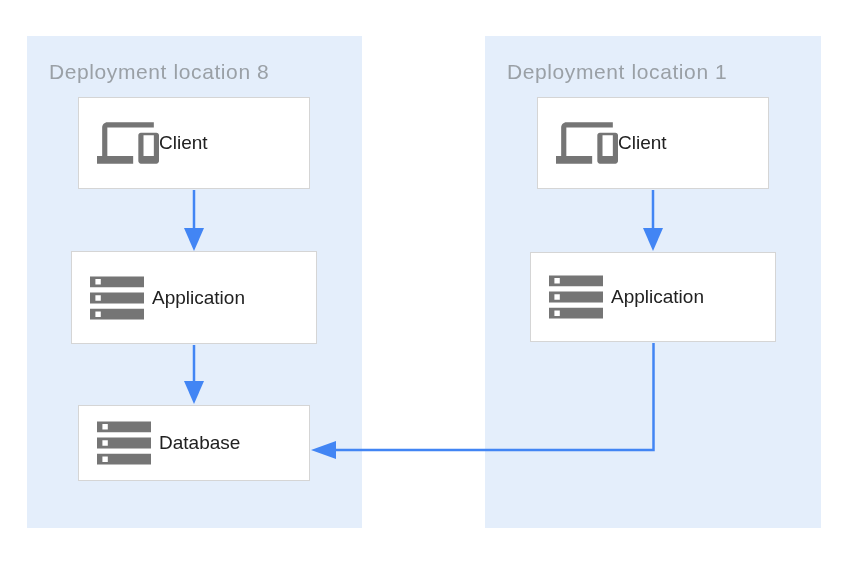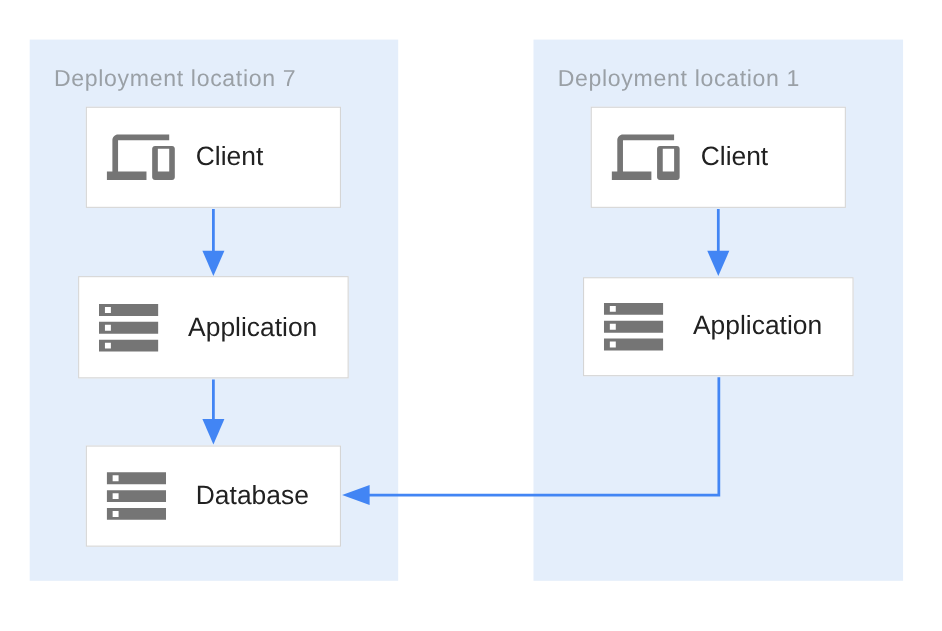--- a/index.html
+++ b/index.html
@@ -45,23 +45,22 @@
   }
   .icon-wrap {
     width: 62px;
     display: flex;
     align-items: center;
     justify-content: flex-start;
     flex: 0 0 62px;
   }
   .icon-wrap svg { fill: var(--icon); display: block; }
   .node-label {
-    font-size: 24px;
+    font-size: 19px;
     color: var(--node-label);
-    margin-left: 19px;
     white-space: nowrap;
   }
   svg.arrows {
     position: absolute;
     left: 0; top: 0;
     width: 856px; height: 574px;
     pointer-events: none;
   }
   .arrow-line {
     stroke: var(--arrow);
@@ -71,21 +70,21 @@
   .arrow-head { fill: var(--arrow); stroke: none; }
 </style>
 </head>
 <body>
 
 <div class="canvas">
 
   <div class="zone" style="left:27px; top:36px; width:335px; height:492px;"></div>
   <div class="zone" style="left:485px; top:36px; width:336px; height:492px;"></div>
 
-  <div class="zone-title" style="left:49px; top:60px;">Deployment location 7</div>
+  <div class="zone-title" style="left:49px; top:60px;">Deployment location 8</div>
   <div class="zone-title" style="left:507px; top:60px;">Deployment location 1</div>
 
   <svg class="arrows" viewBox="0 0 856 574">
     <g>
       <line class="arrow-line" x1="194" y1="190" x2="194" y2="230"></line>
       <polygon class="arrow-head" points="194,251 184,228 204,228"></polygon>
     </g>
     <g>
       <line class="arrow-line" x1="194" y1="345" x2="194" y2="383"></line>
       <polygon class="arrow-head" points="194,404 184,381 204,381"></polygon>
@@ -111,21 +110,21 @@
 
   <div class="node" style="left:71px; top:251px; width:246px; height:93px;">
     <span class="icon-wrap">
       <svg width="54" height="44" viewBox="2 4 20 16">
         <path fill-rule="evenodd" d="M2 20h20v-4H2v4zm2-3h2v2H4v-2zM2 4v4h20V4H2zm4 3H4V5h2v2zm-4 7h20v-4H2v4zm2-3h2v2H4v-2z"></path>
       </svg>
     </span>
     <span class="node-label">Application</span>
   </div>
 
-  <div class="node" style="left:78px; top:405px; width:232px; height:92px;">
+  <div class="node" style="left:78px; top:405px; width:232px; height:76px;">
     <span class="icon-wrap">
       <svg width="54" height="44" viewBox="2 4 20 16">
         <path fill-rule="evenodd" d="M2 20h20v-4H2v4zm2-3h2v2H4v-2zM2 4v4h20V4H2zm4 3H4V5h2v2zm-4 7h20v-4H2v4zm2-3h2v2H4v-2z"></path>
       </svg>
     </span>
     <span class="node-label">Database</span>
   </div>
 
   <div class="node" style="left:537px; top:97px; width:232px; height:92px;">
     <span class="icon-wrap">

